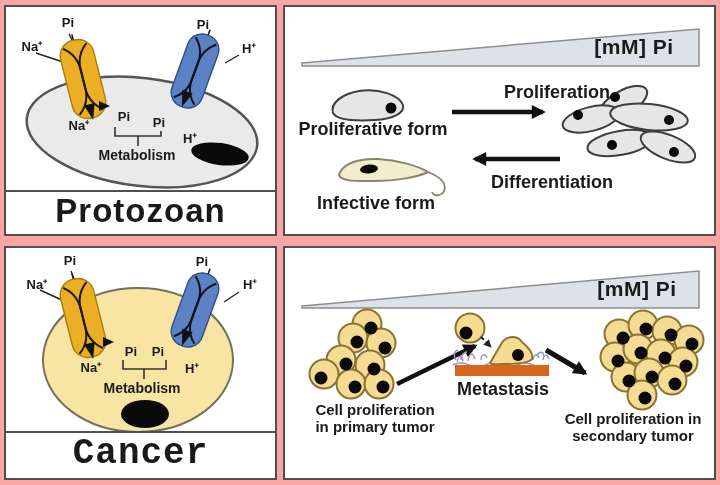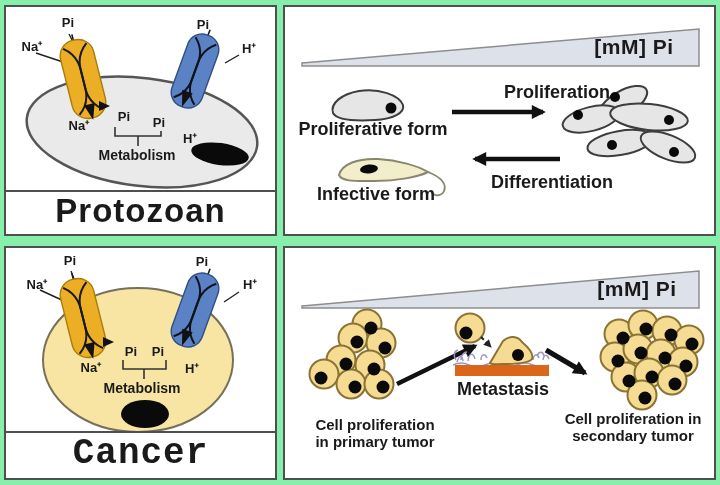--- a/index.html
+++ b/index.html
@@ -1,16 +1,16 @@
 <!DOCTYPE html>
 <html style="--panel-border: #4f4f4f; --transporter-yellow: #EBAE25; --transporter-yellow-dark: #A87B0A; --transporter-blue: #5B82C4; --transporter-blue-dark: #2F4F86; --protozoan-cell-fill: #EAEAEA; --cell-outline: #4A4A4A; --cancer-cell-fill: #F8E5A4; --cancer-cell-outline: #77715A; --gradient-wedge-fill: #DDE1EA; --gradient-wedge-outline: #8D8D8D; --tumor-cell-fill: #F6DB92; --tumor-cell-outline: #8A7434; --protozoa-gray-fill: #E6E6E6; --infective-fill: #F2EECB; --infective-outline: #88866D; --matrix-orange: #D9661A; --matrix-purple: #9A96C9; --arrow-black: #111111;"><head>
 <meta charset="utf-8">
 <style>
   html,body{margin:0;padding:0;background:#ffffff;}
-  #figure{position:relative;width:720px;height:485px;background:#86efac;
+  #figure{position:relative;width:720px;height:485px;background:#fca5a5;
           font-family:"Liberation Sans",sans-serif;color:#1a1a1a;overflow:hidden;}
   .panel{position:absolute;background:#ffffff;border:2px solid var(--panel-border);box-sizing:border-box;}
   #panel-tl{left:4px;top:5px;width:273px;height:231px;}
   #panel-tr{left:283px;top:5px;width:433px;height:231px;}
   #panel-bl{left:4px;top:246px;width:273px;height:234px;}
   #panel-br{left:283px;top:246px;width:433px;height:234px;}
   .art{position:absolute;left:0;top:0;}
   .lbl{position:absolute;transform:translate(-50%,-50%);font-weight:700;white-space:nowrap;line-height:1.05;}
   .ion{font-size:13px;}
   .pi{font-size:13px;}
@@ -103,21 +103,21 @@
       <line x1="275" y1="152" x2="190" y2="152" stroke="#111" stroke-width="4.5" marker-end="url(#arrTR)"></line>
 
       <path d="M143,165 C156,170 162,177 159,184 C157,189 149,190 147,185" fill="none" style="stroke:var(--infective-outline)" stroke-width="1.8"></path>
       <path d="M54,168 C57,157 73,151 93,152 C113,153 133,159 143,165 C133,170 112,174 90,174 C71,174 57,175 54,168 Z" style="fill:var(--infective-fill);stroke:var(--infective-outline)" stroke-width="2"></path>
       <ellipse cx="84" cy="162" rx="9" ry="4.5" transform="rotate(-6 84 162)" fill="#0a0a0a"></ellipse>
     </svg>
     <div class="lbl wedge-label" style="left:349px;top:40px;">[mM] Pi</div>
     <div class="lbl dyn" style="left:272px;top:85px;">Proliferation</div>
     <div class="lbl dyn" style="left:88px;top:122px;">Proliferative form</div>
     <div class="lbl dyn" style="left:267px;top:175px;">Differentiation</div>
-    <div class="lbl dyn" style="left:91px;top:187px;">Infective form</div>
+    <div class="lbl dyn" style="left:91px;top:196px;">Infective form</div>
   </div>
 
   <div class="panel" id="panel-bl">
     <svg class="art" width="269" height="185" viewBox="0 0 269 185">
       <ellipse cx="132" cy="112" rx="95" ry="72" style="fill:var(--cancer-cell-fill);stroke:var(--cancer-cell-outline)" stroke-width="2"></ellipse>
       <ellipse cx="139" cy="166" rx="24" ry="14" fill="#0a0a0a"></ellipse>
       <line x1="65" y1="23" x2="71" y2="39" stroke="#222" stroke-width="1.4"></line>
       <line x1="34" y1="42" x2="58" y2="53" stroke="#222" stroke-width="1.4"></line>
       <line x1="198" y1="25" x2="202" y2="40" stroke="#222" stroke-width="1.4"></line>
       <line x1="233" y1="44" x2="218" y2="54" stroke="#222" stroke-width="1.4"></line>
@@ -229,21 +229,21 @@
             <circle cx="401" cy="118" r="6.5"></circle>
             <circle cx="344" cy="133" r="6.5"></circle>
           <circle cx="367" cy="129" r="6.5"></circle>
             <circle cx="390" cy="136" r="6.5"></circle>
             <circle cx="360" cy="150" r="6.5"></circle>
         </g>
       </g>
     </svg>
     <div class="lbl wedge-label" style="left:352px;top:41px;">[mM] Pi</div>
     <div class="lbl dyn" style="left:218px;top:141px;">Metastasis</div>
-    <div class="dyn2 lbl" style="left:90px;top:168px;">
+    <div class="dyn2 lbl" style="left:90px;top:153px;">
       <div>Cell proliferation</div>
       <div>in primary tumor</div>
     </div>
     <div class="dyn2 lbl" style="left:348px;top:162px;">
       <div>Cell proliferation in</div>
       <div>secondary tumor</div>
     </div>
   </div>
 
 </div>

